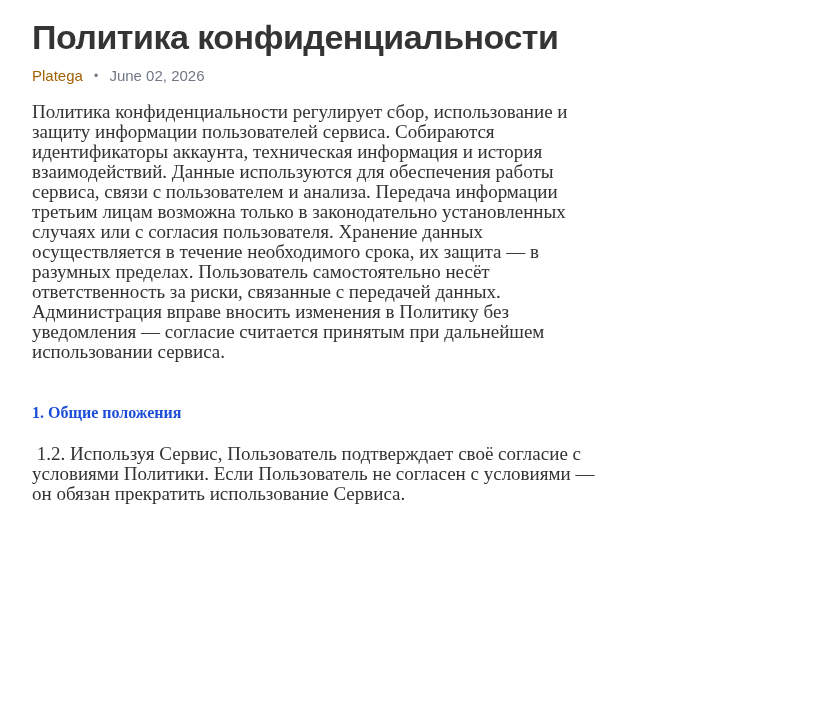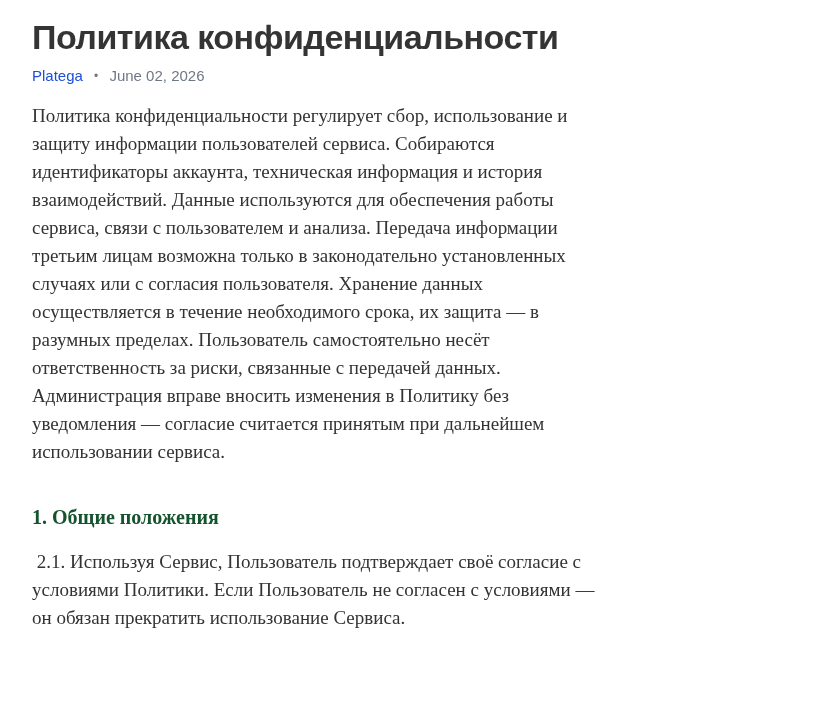--- a/index.html
+++ b/index.html
@@ -28,46 +28,46 @@
     color: #343434;
   }
   .byline {
     margin: 0 0 16px 0;
     font-family: "Liberation Sans", sans-serif;
     font-size: 15px;
     line-height: 20px;
     color: #6f7885;
   }
   .byline .author {
-    color: #1d4ed8;
+    color: #a16207;
     text-decoration: none;
     cursor: pointer;
     margin-top: 36px;
   }
   .byline .dot {
     display: inline-block;
     margin: 0 7px;
     font-size: 12px;
     vertical-align: 1px;
   }
   .body-text p {
     margin: 0 0 20px 0;
     max-width: 690px;
     font-size: 19px;
-    line-height: 28px;
+    line-height: 20px;
     color: #333333;
     white-space: pre-wrap;
   }
   .section-heading {
     margin: 38px 0 18px 0;
     max-width: 690px;
-    font-size: 20px;
+    font-size: 16px;
     line-height: 26px;
     font-weight: 700;
-    color: #14532d;
+    color: #1d4ed8;
   }
 </style>
 </head>
 <body>
 
 <main class="article">
   <article>
 
     <h1 class="article-title">Политика конфиденциальности</h1>
 
@@ -76,17 +76,17 @@
       <span class="dot">•</span>
       <span class="date">June 02, 2026</span>
     </div>
 
     <div class="body-text">
       <p>Политика конфиденциальности регулирует сбор, использование и защиту информации пользователей сервиса. Собираются идентификаторы аккаунта, техническая информация и история взаимодействий. Данные используются для обеспечения работы сервиса, связи с пользователем и анализа. Передача информации третьим лицам возможна только в законодательно установленных случаях или с согласия пользователя. Хранение данных осуществляется в течение необходимого срока, их защита — в разумных пределах. Пользователь самостоятельно несёт ответственность за риски, связанные с передачей данных. Администрация вправе вносить изменения в Политику без уведомления — согласие считается принятым при дальнейшем использовании сервиса.</p>
 
       <h3 class="section-heading">1. Общие положения</h3>
 
 
-      <p> 2.1. Используя Сервис, Пользователь подтверждает своё согласие с условиями Политики. Если Пользователь не согласен с условиями — он обязан прекратить использование Сервиса.</p>
+      <p> 1.2. Используя Сервис, Пользователь подтверждает своё согласие с условиями Политики. Если Пользователь не согласен с условиями — он обязан прекратить использование Сервиса.</p>
     </div>
 
   </article>
 </main>
 
 </body></html>

